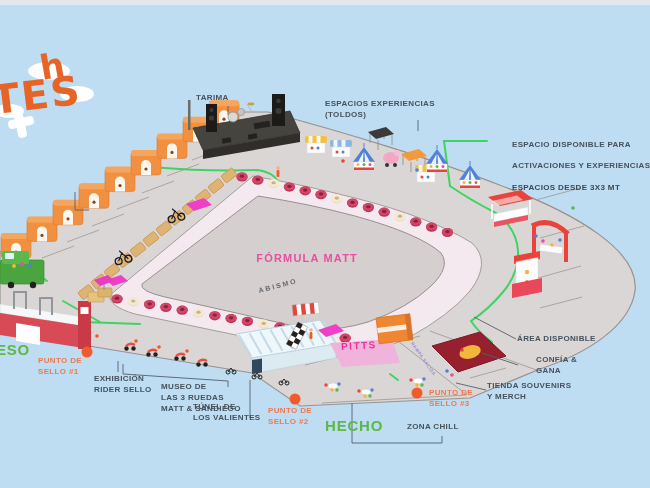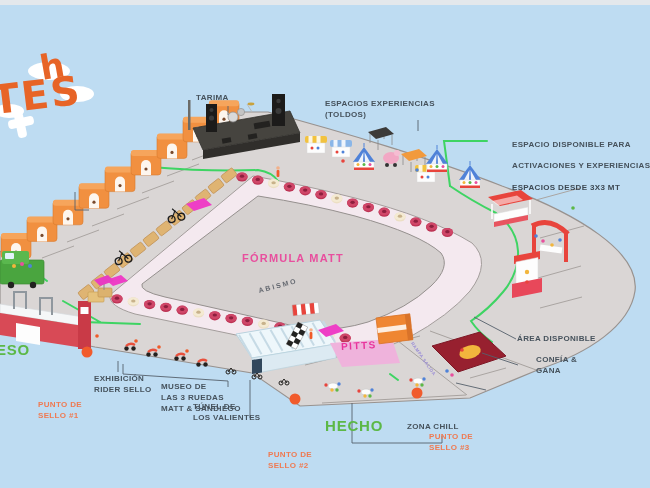--- a/index.html
+++ b/index.html
@@ -2,30 +2,30 @@
 <html><head>
 <meta charset="utf-8">
 <style>
   html,body{margin:0;padding:0;background:#9db8cc;}
   .stage{position:relative;width:650px;height:488px;background:#bedcf2;overflow:hidden;
          font-family:"Liberation Sans",sans-serif;}
   .topbar{position:absolute;top:0;left:0;width:650px;height:5px;background:#e4e8ec;}
   #map{position:absolute;left:0;top:0;}
   .lbl{position:absolute;font-size:8px;font-weight:700;line-height:1.35;color:#46525c;
        letter-spacing:.35px;white-space:pre-line;}
-  .lbl.orange{color:#ef7a52;margin-top:44px;}
+  .lbl.orange{color:#ef7a52;}
   .lbl.big-green{font-size:15px;font-weight:800;color:#5cb847;letter-spacing:.8px;}
   #lbl-tarima{left:196px;top:93px}
   #lbl-espacios{left:325px;top:99px}
   #esp-block{left:512px;top:129px;width:140px}
   #esp-block span{display:block}
   #esp-block .bold{font-weight:800;color:#3d4852}
   #lbl-mercados{left:24px;top:163px}
   #lbl-formula{left:228px;top:251px;font-size:11px;font-weight:800;color:#e84f9e;
-               letter-spacing:1.2px;width:130px;text-align:center}
+               letter-spacing:1.2px;width:130px;text-align:right}
   #lbl-abismo{left:258px;top:281px;font-size:7px;color:#4a505a;opacity:.8;
               letter-spacing:2px;transform:rotate(-15deg)}
   #lbl-pitts{left:341px;top:339px;font-size:10px;font-weight:800;color:#e8339c;
              letter-spacing:1.5px;transform:rotate(-3deg)}
   #lbl-area{left:517px;top:334px}
   #lbl-confia{left:536px;top:355px}
   #lbl-tienda{left:487px;top:381px}
   #lbl-sello3{left:429px;top:388px}
   #lbl-zona{left:407px;top:422px}
   #lbl-salida{left:325px;top:416px}
@@ -556,20 +556,22 @@
     <span>ESPACIO DISPONIBLE PARA</span>
     <span>ACTIVACIONES Y EXPERIENCIAS</span>
     <span class="bold">ESPACIOS DESDE 3X3 MT</span>
   </div>
   <div class="lbl" id="lbl-formula">FÓRMULA MATT</div>
   <div class="lbl" id="lbl-abismo">ABISMO</div>
   <div class="lbl" id="lbl-pitts">PITTS</div>
   <div class="lbl" id="lbl-area">ÁREA DISPONIBLE</div>
   <div class="lbl" id="lbl-confia">CONFÍA &amp;
 GANA</div>
+  <div class="lbl" id="lbl-tienda">TIENDA SOUVENIRS
+Y MERCH</div>
   <div class="lbl orange" id="lbl-sello3">PUNTO DE
 SELLO #3</div>
   <div class="lbl" id="lbl-zona">ZONA CHILL</div>
   <div class="lbl big-green" id="lbl-salida">HECHO</div>
   <div class="lbl orange" id="lbl-sello2">PUNTO DE
 SELLO #2</div>
   <div class="lbl" id="lbl-tunel">TÚNEL DE
 LOS VALIENTES</div>
   <div class="lbl" id="lbl-museo">MUSEO DE
 LAS 3 RUEDAS

